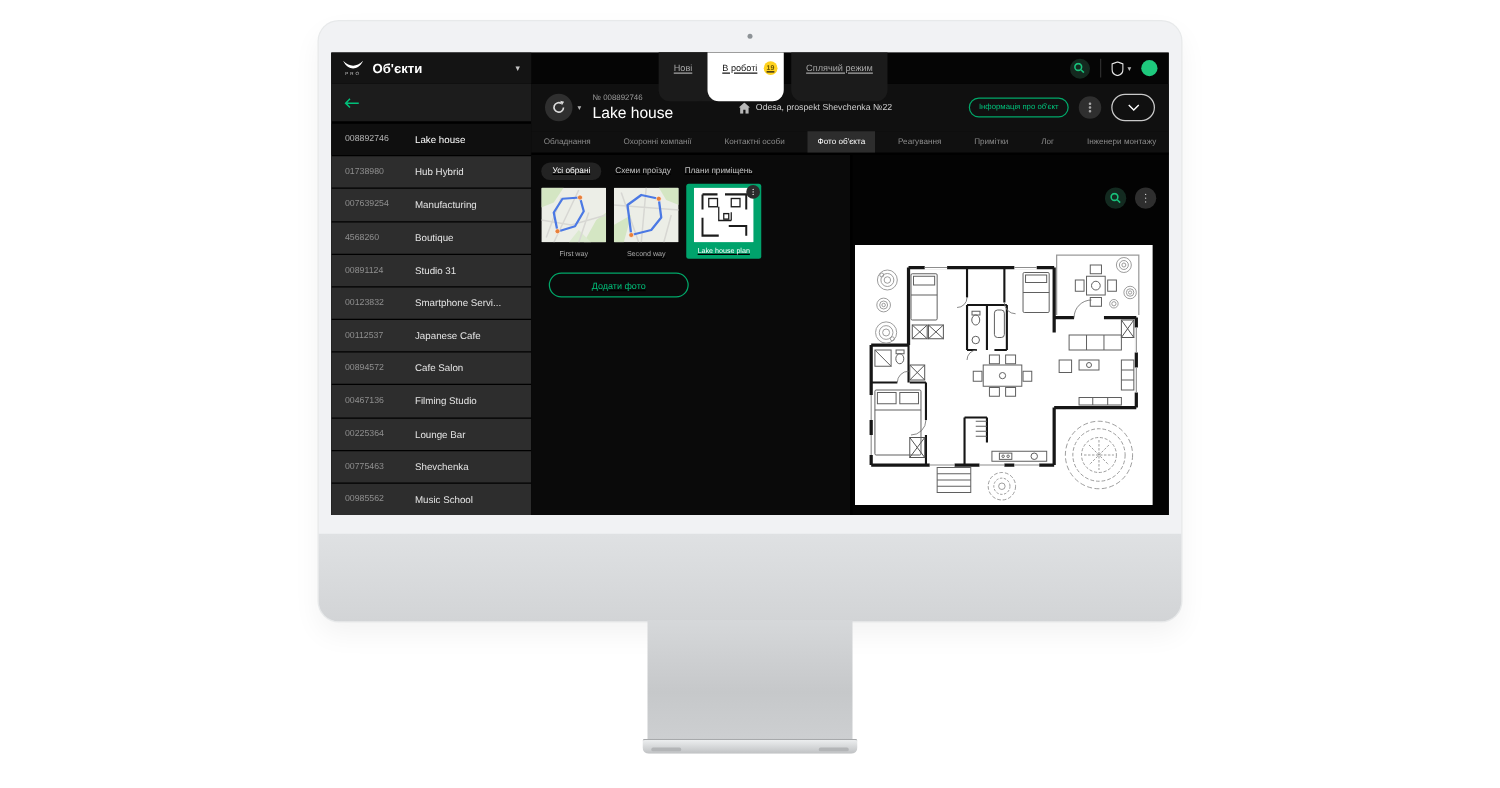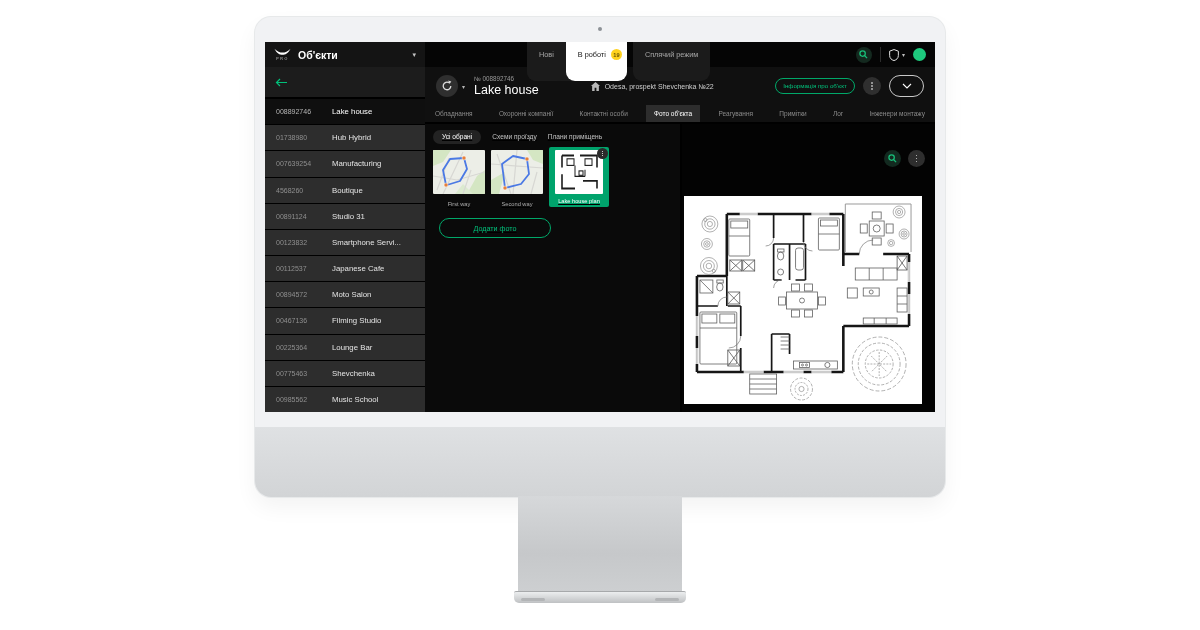--- a/index.html
+++ b/index.html
@@ -21,21 +21,21 @@
 
   .topbar{position:relative;height:25px;background:#050505;display:flex;text-align:right;}
   .logo-block{width:160px;min-width:160px;background:#141414;display:flex;align-items:center;gap:7px;padding:0 9px;box-sizing:border-box;}
   .logo-stack{display:flex;flex-direction:column;align-items:center;gap:1px;}
   .pro{font-size:3.6px;letter-spacing:1.6px;color:#cfcfcf;}
   .app-title{font-size:10.5px;font-weight:bold;color:#fff;}
   .logo-caret{margin-left:auto;color:#c4c4c4;font-size:7px;}
 
   .top-center{position:absolute;left:262px;top:4px;height:17px;display:flex;gap:6px;align-items:center;}
   .seg{display:flex;background:#1b1b1b;border-radius:9px;}
-  .top-tab{height:17px;padding:18px 12px;border-radius:9px;font-size:7.3px;color:#a8a8a8;display:flex;align-items:center;white-space:nowrap;background:#1b1b1b;}
+  .top-tab{height:17px;padding:18px 12px;border-radius:9px;font-size:7.3px;color:#a8a8a8;display:flex;align-items:center;white-space:nowrap;background:#1b1b1b;text-decoration:underline;}
   .top-tab.active{background:#fff;color:#141414;padding-right:5px;}
   .badge{width:11px;height:11px;border-radius:50%;background:#ffd21e;color:#6b5600;font-size:5.6px;
          display:flex;align-items:center;justify-content:center;margin-left:5px;font-weight:bold;}
 
   .top-right{position:absolute;right:9px;top:0;height:25px;display:flex;align-items:center;gap:8px;}
   .icon-circle{width:16px;height:16px;border-radius:50%;display:flex;align-items:center;justify-content:center;}
   .search-circle{background:#14291f;}
   .tb-divider{width:1px;height:15px;background:#2c2c2c;}
   .shield-wrap{display:flex;align-items:center;gap:3px;}
   .tb-caret{color:#bbb;font-size:6px;}
@@ -179,21 +179,21 @@
               <div class="obj-row">
                 <span class="oid">00123832</span>
                 <span class="oname">Smartphone Servi...</span>
               </div>
               <div class="obj-row">
                 <span class="oid">00112537</span>
                 <span class="oname">Japanese Cafe</span>
               </div>
               <div class="obj-row">
                 <span class="oid">00894572</span>
-                <span class="oname">Moto Salon</span>
+                <span class="oname">Cafe Salon</span>
               </div>
               <div class="obj-row">
                 <span class="oid">00467136</span>
                 <span class="oname">Filming Studio</span>
               </div>
               <div class="obj-row">
                 <span class="oid">00225364</span>
                 <span class="oname">Lounge Bar</span>
               </div>
               <div class="obj-row">

